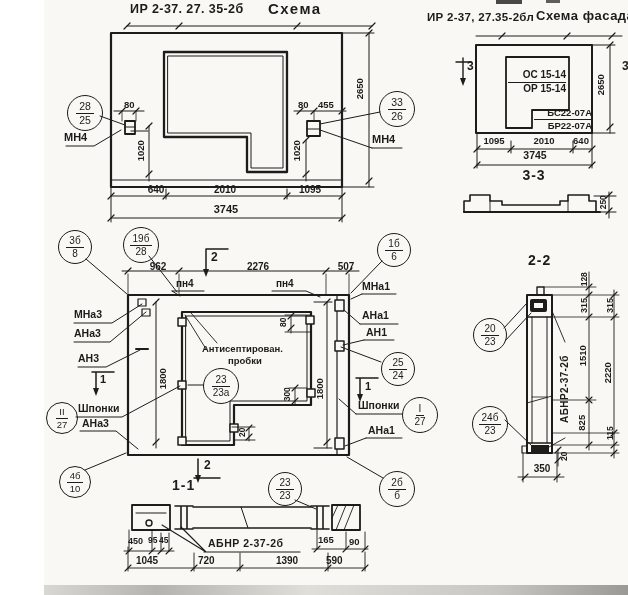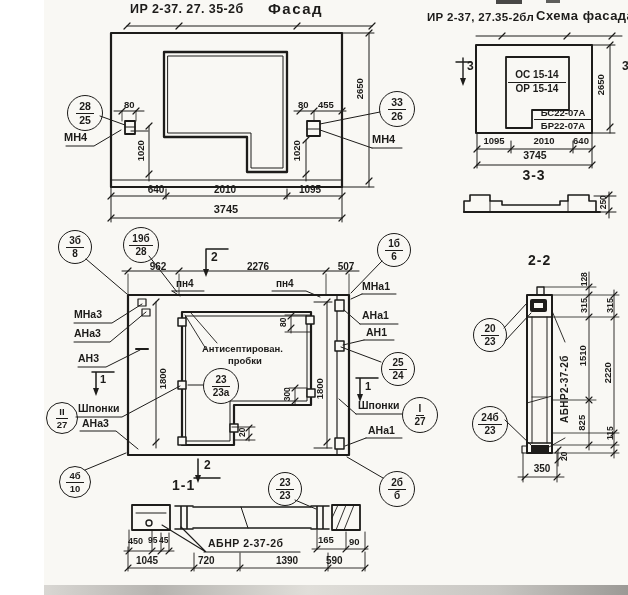--- a/index.html
+++ b/index.html
@@ -15,24 +15,24 @@
     stroke:#1d1c1a;fill:none;stroke-linecap:round;stroke-linejoin:round;
   }
   #linework .fill{fill:#1d1c1a;stroke:none;}
   #linework .plug{fill:#f9f8f4;stroke:#1d1c1a;}
   #linework .paper{fill:#f9f8f4;stroke:none;}
   .t{position:absolute;z-index:2;white-space:nowrap;font-weight:bold;color:#1d1c1a;line-height:1.05;}
   .vd{position:absolute;z-index:2;white-space:nowrap;font-weight:bold;color:#1d1c1a;
       transform:rotate(-90deg);transform-origin:center;width:36px;text-align:center;font-size:9.5px;line-height:1;}
   .bub{position:absolute;z-index:3;border:1.7px solid #1d1c1a;border-radius:50%;
        display:flex;flex-direction:column;align-items:center;justify-content:center;
-       font-weight:bold;color:#1d1c1a;line-height:1;background:transparent;}
+       font-weight:normal;color:#1d1c1a;line-height:1;background:transparent;}
   .bub .bt{border-bottom:1.3px solid #1d1c1a;padding:0 3px 1px;}
   .bub .bb{padding-top:1px;}
-  .frac{position:absolute;z-index:2;text-align:center;font-weight:bold;color:#1d1c1a;line-height:1.05;}
+  .frac{position:absolute;z-index:2;text-align:right;font-weight:bold;color:#1d1c1a;line-height:1.05;}
   .frac .num{display:block;border-bottom:1.5px solid #1d1c1a;padding-bottom:1px;}
   .frac .den{display:block;padding-top:1px;}
   .scan-strip{position:absolute;left:0;top:585px;width:628px;height:10px;z-index:0;
     background:linear-gradient(90deg,#d9d7d3 0%,#b5b3af 18%,#e0ded9 42%,#c9c7c3 72%,#8c8a86 100%);}
 </style>
 </head>
 <body>
 
 <div id="sheet">
   <div class="scan-strip"></div>
@@ -219,21 +219,21 @@
       <path d="M567,298 l6,-6 M567,320 l6,-6 M567,436 l6,-6 M567,448 l6,-6 M567,456 l6,-6" stroke-width="1.1"></path>
 
       <path d="M514,449 V466" stroke-width="0.9"></path>
       <path d="M511,453 l6,-6 M511,463 l6,-6" stroke-width="1.1"></path>
       <path d="M479,453 V482 M513,453 V482 M474,477 H520" stroke-width="0.9"></path>
       <path d="M478,480 l6,-6 M510,480 l6,-6" stroke-width="1.1"></path>
     </g>
   </svg>
 
   <div class="t" style="left:86px;top:3px;font-size:12.5px;letter-spacing:.4px">ИР 2-37. 27. 35-2б</div>
-  <div class="t" style="left:224px;top:1px;font-size:15px;letter-spacing:1.5px">Фасад</div>
+  <div class="t" style="left:224px;top:1px;font-size:15px;letter-spacing:1.5px">Схема</div>
   <div class="t" style="left:383px;top:11px;font-size:11.5px;letter-spacing:.3px">ИР 2-37, 27.35-2бл</div>
   <div class="t" style="left:492px;top:9px;font-size:13px;letter-spacing:.5px">Схема фасада</div>
 
   <div class="t" style="left:80px;top:100px;font-size:9.5px">80</div>
   <div class="t" style="left:254px;top:100px;font-size:9.5px">80</div>
   <div class="t" style="left:274px;top:100px;font-size:9.5px">455</div>
   <div class="vd" style="left:79px;top:146px">1020</div>
   <div class="vd" style="left:235px;top:146px">1020</div>
   <div class="vd" style="left:298px;top:84px">2650</div>
   <div class="t" style="left:96px;top:185px;width:32px;text-align:center;font-size:10px">640</div>

